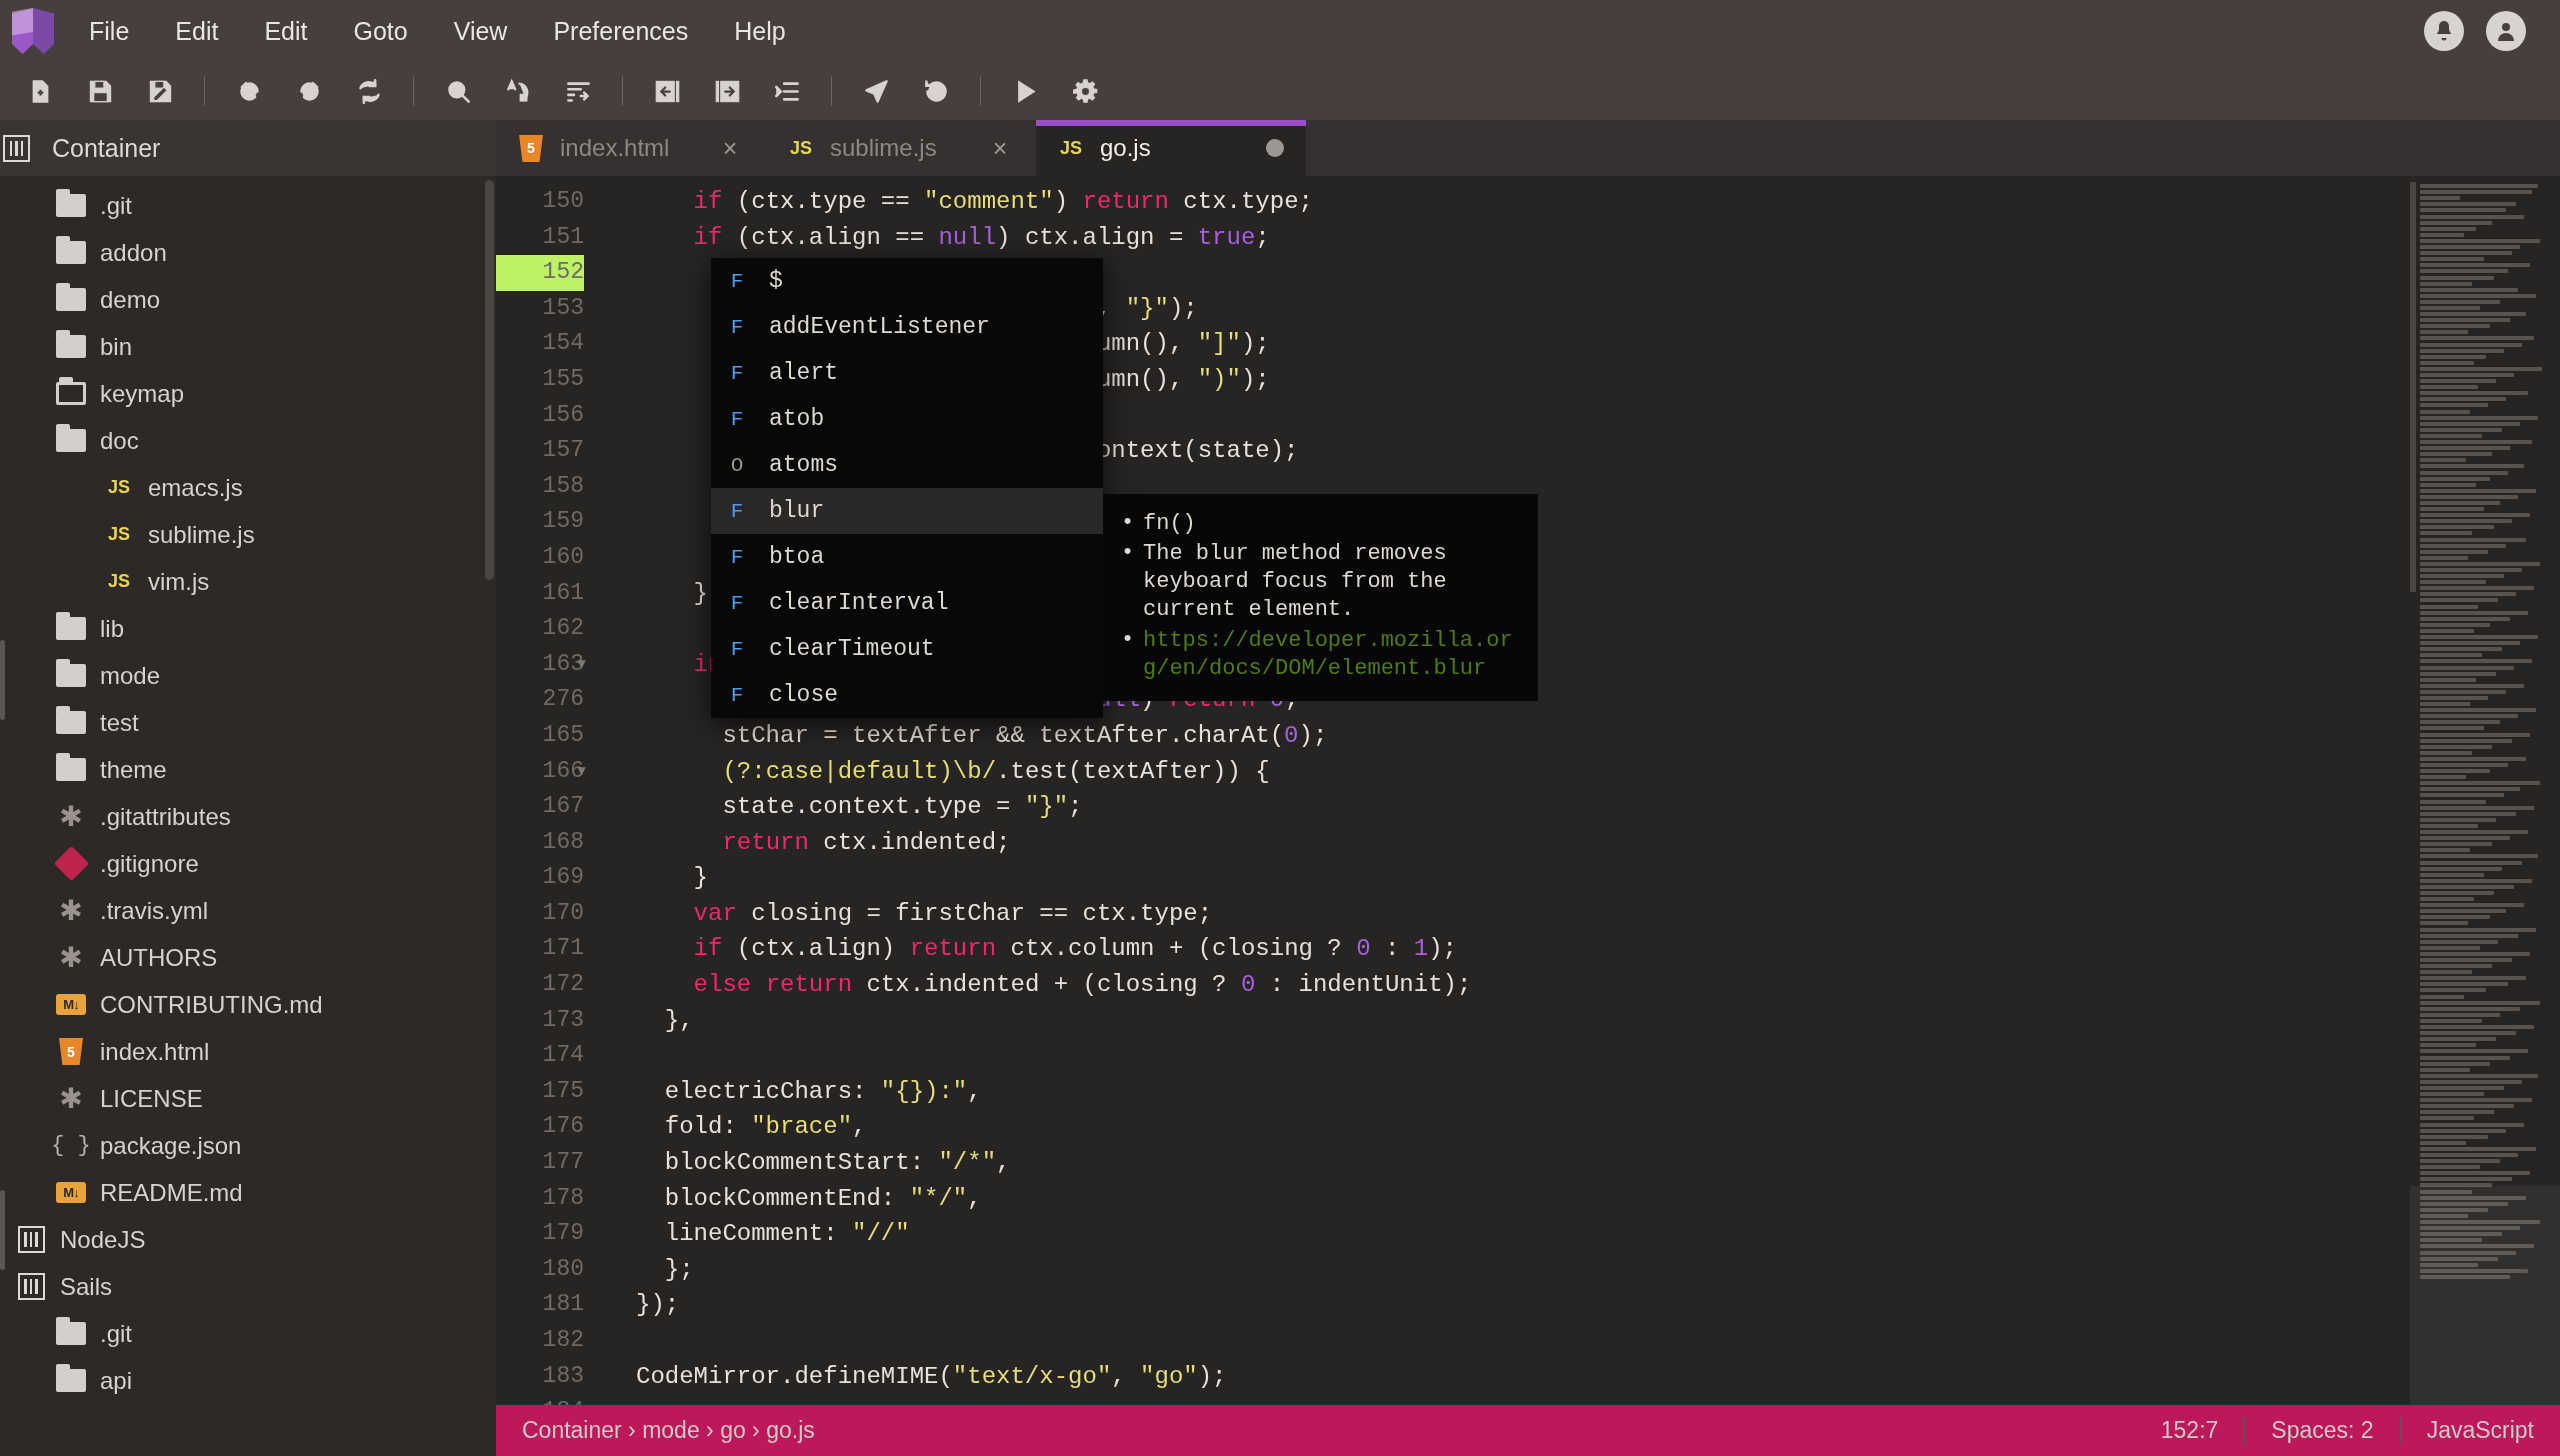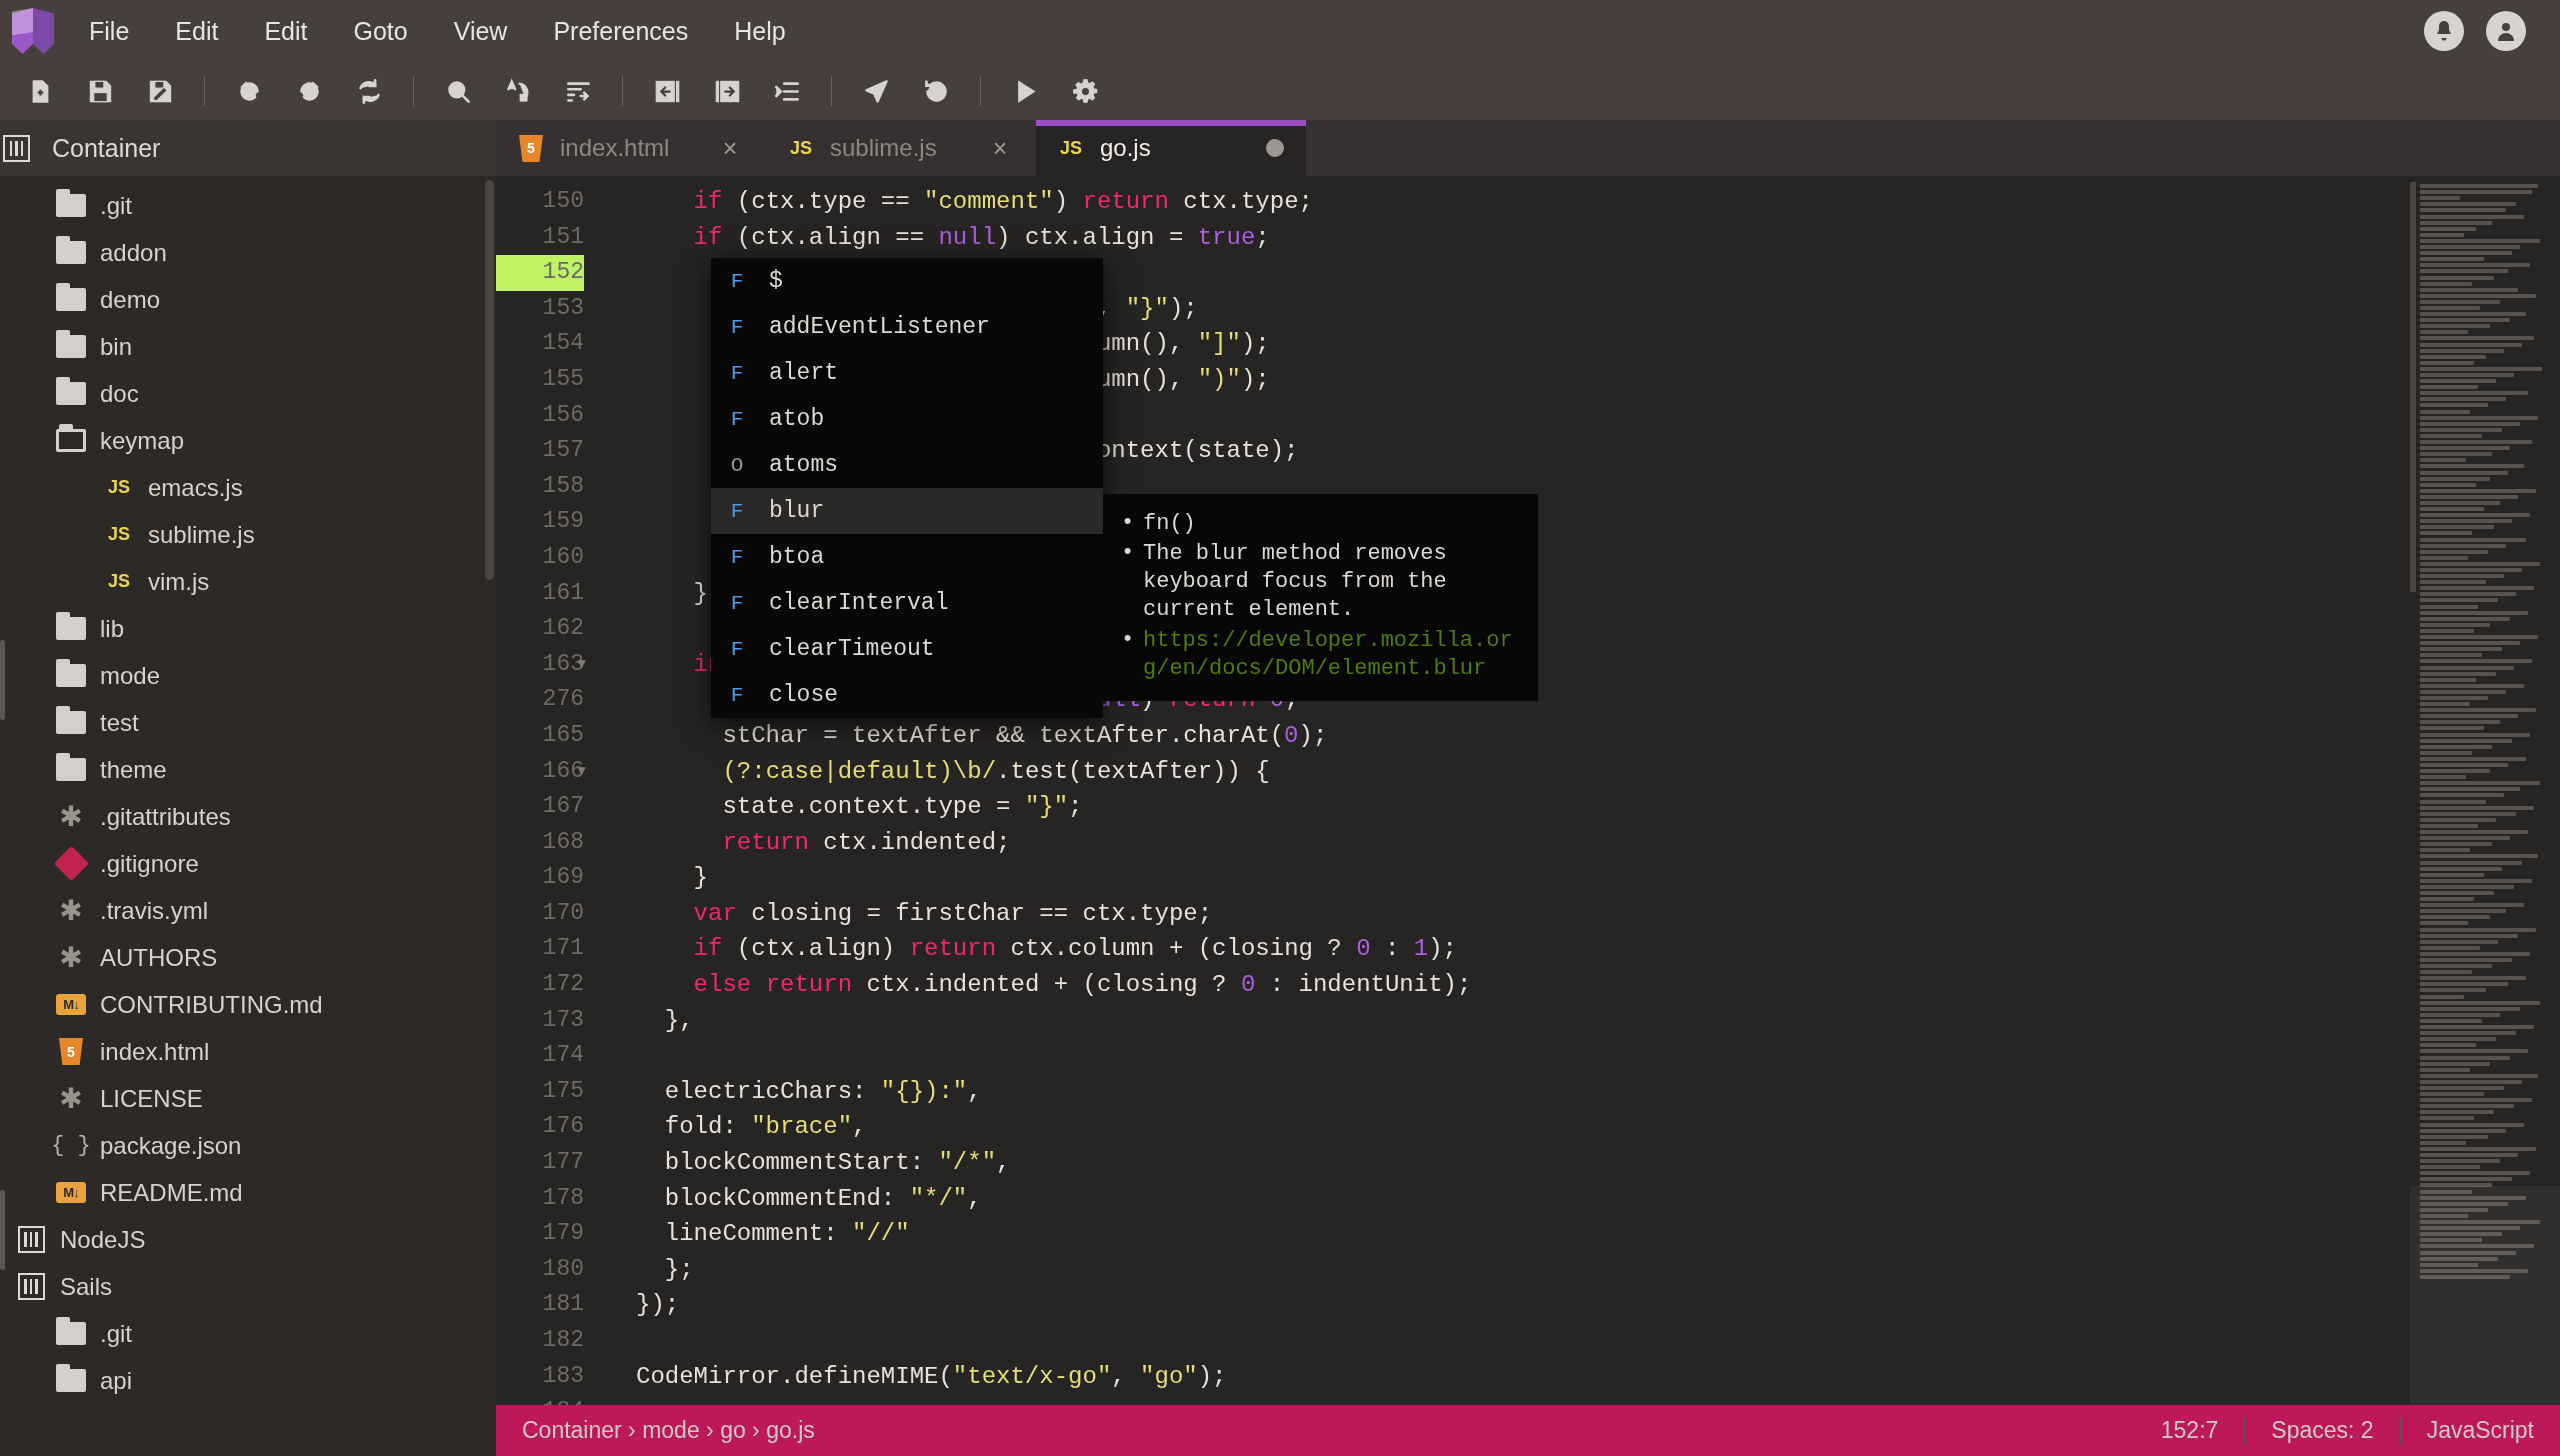--- a/index.html
+++ b/index.html
@@ -329,29 +329,29 @@
             <span class="lbl">demo</span>
           </div>
           <div class="row ind1">
             <span class="ic">
               <span class="folder"></span>
             </span>
             <span class="lbl">bin</span>
           </div>
           <div class="row ind1">
             <span class="ic">
+              <span class="folder open"></span>
+            </span>
+            <span class="lbl">keymap</span>
+          </div>
+          <div class="row ind1">
+            <span class="ic">
               <span class="folder"></span>
             </span>
             <span class="lbl">doc</span>
-          </div>
-          <div class="row ind1">
-            <span class="ic">
-              <span class="folder open"></span>
-            </span>
-            <span class="lbl">keymap</span>
           </div>
           <div class="row ind2">
             <span class="ic">
               <span class="js-ic">JS</span>
             </span>
             <span class="lbl">emacs.js</span>
           </div>
           <div class="row ind2">
             <span class="ic">
               <span class="js-ic">JS</span>

